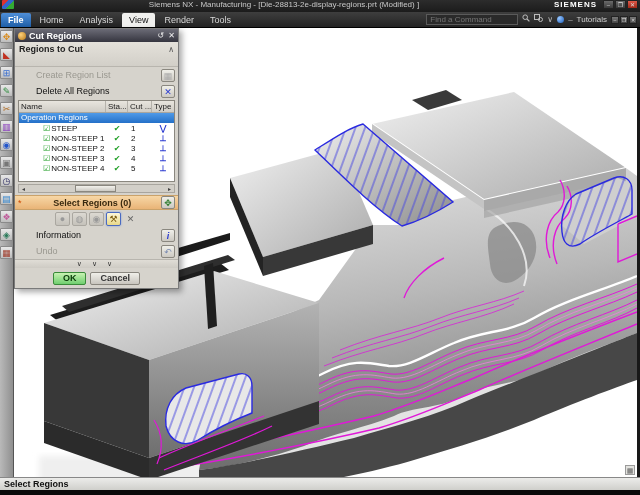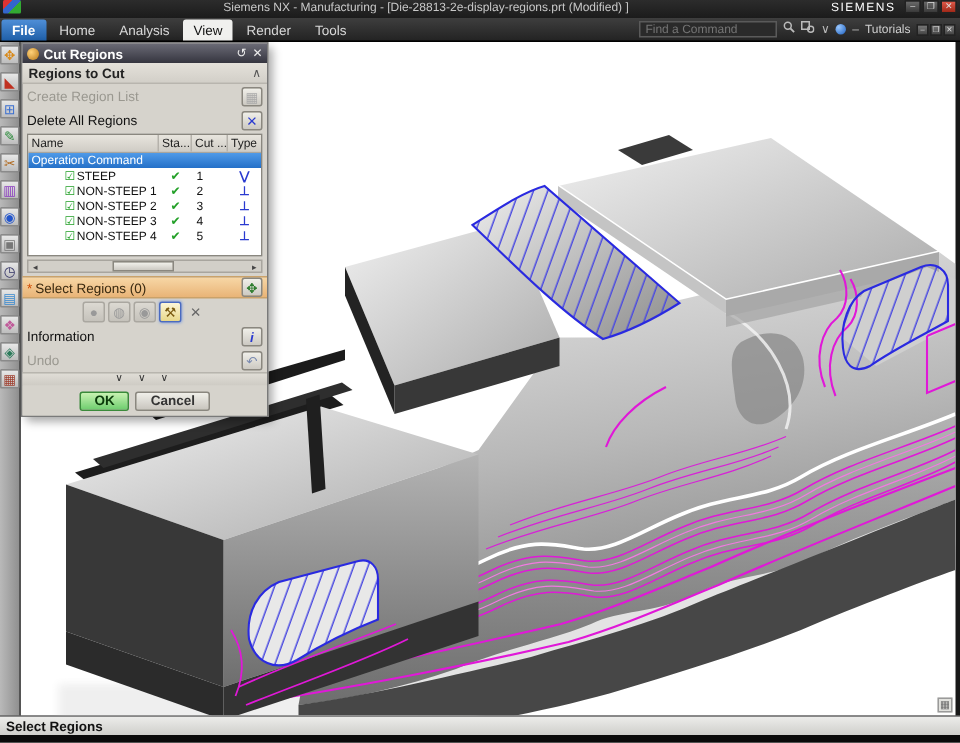--- a/index.html
+++ b/index.html
@@ -4,21 +4,21 @@
 <style>
   * { margin:0; padding:0; box-sizing:border-box; }
   html,body { width:640px; height:495px; }
   body { font-family:"Liberation Sans", sans-serif; background:#111; overflow:hidden; position:relative; }
   .win { position:absolute; inset:0; background:#181818; }
 
   
   .titlebar { position:absolute; left:0; top:0; width:640px; height:16px; background:linear-gradient(#2c2c2c,#161616); display:flex; align-items:flex-start; }
   .nx-logo { width:12px; height:9px; margin-left:2px; background:linear-gradient(135deg,#d33 0 30%,#36c 30% 60%,#3a3 60%); border-radius:1px; }
   .title-text { flex:1; text-align:center; color:#c8c8c8; font-size:8px; white-space:nowrap; overflow:hidden; }
-  .brand { color:#fff; font-weight:normal; font-size:8px; letter-spacing:1px; margin-right:6px; }
+  .brand { color:#fff; font-weight:bold; font-size:8px; letter-spacing:1px; margin-right:6px; }
   .winbtns { display:flex; gap:1px; margin-right:2px; }
   .wbtn { width:11px; height:9px; font-size:6px; line-height:9px; text-align:center; color:#ddd; background:linear-gradient(#6a6a6a,#3a3a3a); border:1px solid #222; border-radius:1px; }
   .wbtn.close { background:linear-gradient(#e05a4a,#a02818); }
 
   
   .menubar { position:absolute; left:0; top:12px; width:640px; height:16px; background:linear-gradient(#3e3e3e,#232323); display:flex; align-items:center; border-bottom:1px solid #000; }
   .menu-item { color:#d8d8d8; font-size:9px; padding:2px 7px; margin:0 1px; border-radius:2px 2px 0 0; }
   .menu-item.file { background:linear-gradient(#4f8fd8,#1f5fa8); color:#fff; font-weight:bold; }
   .menu-item.active { background:#f0f0ee; color:#111; }
   .menubar-right { margin-left:auto; display:flex; align-items:center; gap:4px; padding-right:3px; }
@@ -45,24 +45,24 @@
   
   .statusbar { position:absolute; left:0; top:477px; width:640px; height:13px; background:linear-gradient(#ececea,#cfcfcb); border-top:1px solid #888; color:#111; font-size:9px; font-weight:bold; padding:1px 0 0 4px; }
   .bottom-strip { position:absolute; left:0; top:490px; width:640px; height:5px; background:#0a0a0a; }
 
   
   .dialog { position:absolute; left:14px; top:28px; width:165px; background:#d6d3cc; border:1px solid #7a7a7a; box-shadow:3px 3px 6px rgba(0,0,0,.35); }
   .dlg-title { height:13px; background:linear-gradient(#6b6b76,#35353f); display:flex; align-items:center; padding:0 3px; }
   .dlg-gear { width:8px; height:8px; border-radius:50%; background:radial-gradient(circle at 35% 35%,#ffd27a,#b87818); margin-right:3px; }
   .dlg-title-text { color:#fff; font-size:9px; font-weight:bold; flex:1; }
   .dlg-tbtn { color:#eee; font-size:8px; margin-left:4px; }
-  .dlg-section { height:14px; display:flex; align-items:center; padding:1px 4px; border-bottom:1px solid #b8b5ae; background:linear-gradient(#e4e1da,#d2cfc8); }
+  .dlg-section { height:14px; display:flex; align-items:flex-end; padding:12px 4px; border-bottom:1px solid #b8b5ae; background:linear-gradient(#e4e1da,#d2cfc8); }
   .dlg-section .lbl { font-size:9px; font-weight:bold; color:#222; flex:1; }
   .dlg-section .chev { font-size:8px; color:#555; }
-  .dlg-row { height:16px; display:flex; align-items:center; padding:0 3px; }
+  .dlg-row { height:16px; display:flex; align-items:center; padding:0 3px;margin-left:18px; }
   .dlg-row .lbl { font-size:9px; color:#111; flex:1; }
   .dlg-row .lbl.disabled { color:#9a9890; }
   .sq-btn { width:14px; height:13px; background:linear-gradient(#f0efe9,#ccc9c2); border:1px solid #8a877f; border-radius:2px; font-size:9px; line-height:12px; text-align:center; color:#557; }
 
   .tblwrap { margin:1px 3px 0 3px; border:1px solid #8a877f; background:#fff; }
   .tbl-head { display:flex; background:linear-gradient(#e8e5de,#cfccc5); border-bottom:1px solid #a8a59e; }
   .tbl-head .hc { font-size:8px; color:#222; padding:1px 2px; border-right:1px solid #b5b2ab; height:11px; overflow:hidden; white-space:nowrap; }
   .c-name { flex:1; } .c-sta { width:22px; } .c-cut { width:24px; } .c-type { width:22px; border-right:none !important; }
   .tbl-grp { display:flex; background:linear-gradient(#4f9ae8,#2470c8); height:10px; }
   .tbl-grp .gc { color:#fff; font-size:8px; line-height:10px; padding:0 2px; white-space:nowrap; }
@@ -74,21 +74,21 @@
   .tbl-row .tc { width:22px; font-size:8px; color:#2a3ad0; text-align:center; font-weight:bold; }
   .tbl-fill { height:8px; }
 
   .hscroll { margin:2px 3px; height:9px; background:#d2cfc8; border:1px solid #a8a59e; display:flex; align-items:center; }
   .hs-arrow { width:9px; font-size:6px; color:#444; text-align:center; }
   .hs-track { flex:1; position:relative; height:100%; }
   .hs-thumb { position:absolute; left:34%; width:30%; top:0; height:100%; background:linear-gradient(#f2f1ec,#ccc9c2); border:1px solid #8a877f; }
 
   .sel-bar { margin-top:1px; height:15px; background:linear-gradient(#f7d7a6,#e9b477); border-top:1px solid #caa26a; border-bottom:1px solid #caa26a; display:flex; align-items:center; padding:0 3px; }
   .sel-bar .star { color:#d04a00; font-size:9px; margin-right:2px; }
-  .sel-bar .lbl { flex:1; font-size:9px; font-weight:normal; color:#3a2a10; }
+  .sel-bar .lbl { flex:1; font-size:9px; font-weight:bold; color:#3a2a10;text-align:center; }
   .sel-ico { width:14px; height:13px; background:linear-gradient(#f0efe9,#ccc9c2); border:1px solid #8a877f; border-radius:2px; text-align:center; font-size:9px; line-height:12px; color:#2a7a2a; }
 
   .ico-strip { display:flex; justify-content:center; gap:2px; padding:2px 0 1px 0; }
   .strip-btn { width:15px; height:14px; border-radius:2px; text-align:center; font-size:9px; line-height:13px; }
   .strip-btn.dis { color:#999; background:linear-gradient(#dcd9d2,#c5c2bb); border:1px solid #aaa7a0; }
   .strip-btn.active { background:linear-gradient(#fdf6d8,#e8d88a); border:1px solid #4a6ac0; color:#7a5a10; box-shadow:0 0 2px #7a9ae0; }
   .strip-btn.x { color:#666; background:transparent; border:1px solid transparent; }
 
   .dots-row { border-top:1px solid #b8b5ae; background:linear-gradient(#e0ddd6,#cecbc4); text-align:center; height:9px; font-size:7px; line-height:8px; color:#333; letter-spacing:4px; }
   .footer { height:20px; display:flex; justify-content:center; align-items:center; gap:4px; padding:0 5px; background:#d6d3cc; }
@@ -293,21 +293,21 @@
     </div>
 
     <div class="tblwrap">
       <div class="tbl-head">
         <div class="hc c-name">Name</div>
         <div class="hc c-sta">Sta...</div>
         <div class="hc c-cut">Cut ...</div>
         <div class="hc c-type">Type</div>
       </div>
       <div class="tbl-grp">
-        <div class="gc">Operation Command</div>
+        <div class="gc">Operation Regions</div>
       </div>
 
       <div class="tbl-row">
         <div class="nc"><span class="cb">☑</span><span>STEEP</span></div>
         <div class="sc">✔</div>
         <div class="cc">1</div>
         <div class="tc">⋁</div>
       </div>
       <div class="tbl-row">
         <div class="nc"><span class="cb">☑</span><span>NON-STEEP 1</span></div>

